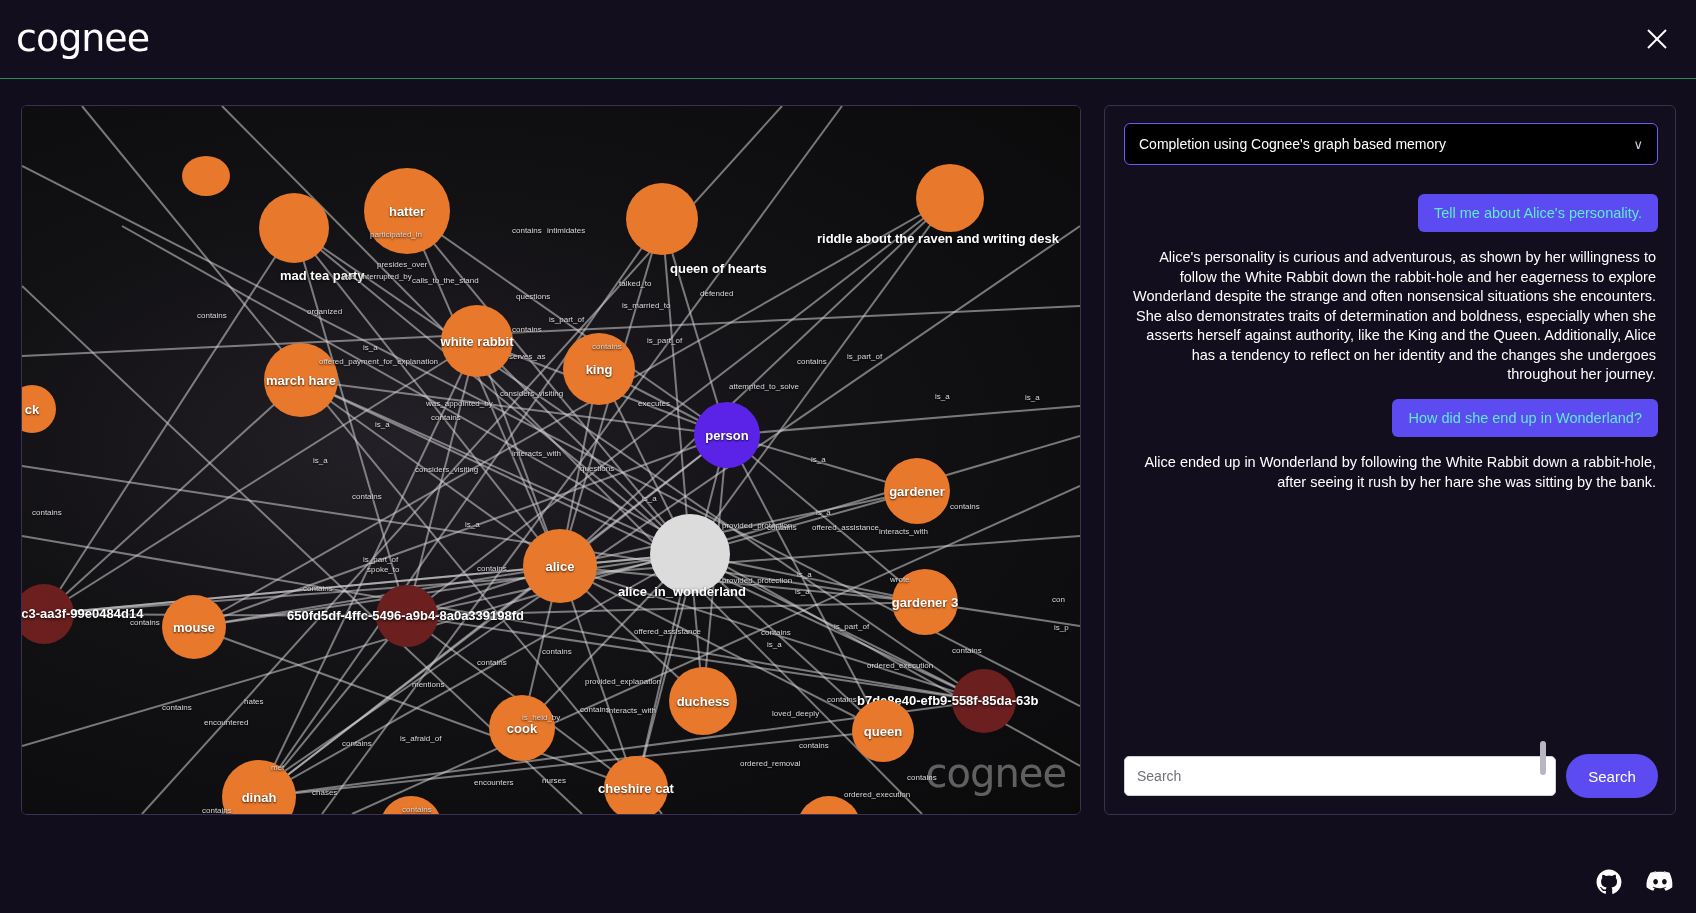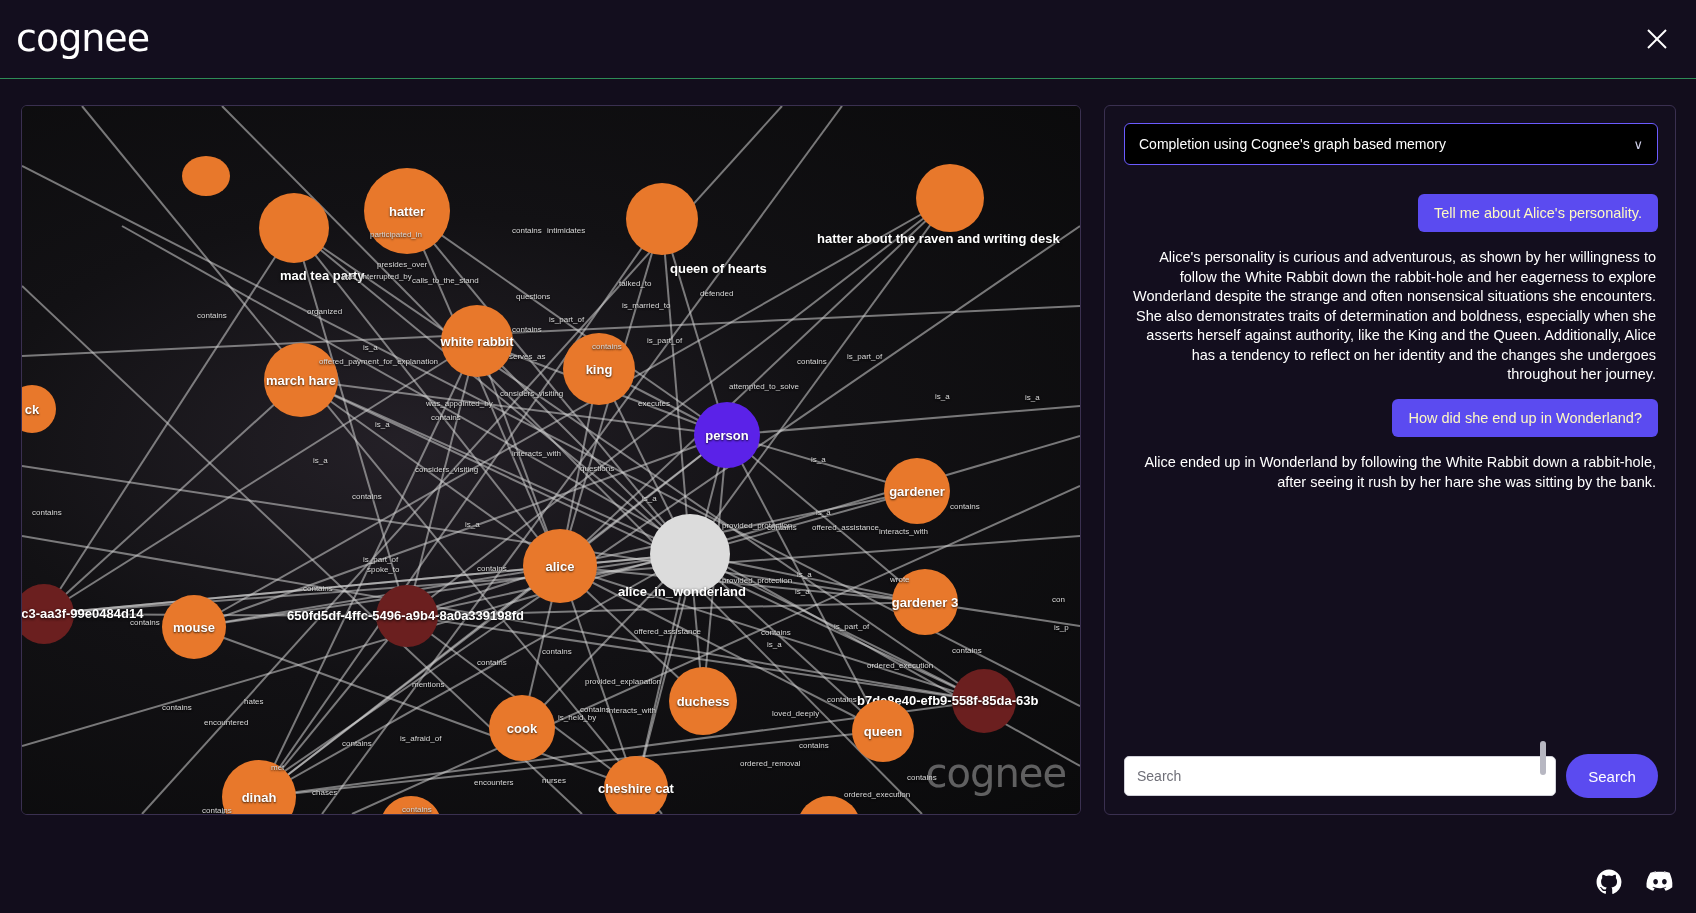--- a/index.html
+++ b/index.html
@@ -127,21 +127,21 @@
     font-size: 13px;
   }
   .messages {
     position: absolute;
     left: 19px; top: 74px;
     width: 534px; height: 570px;
     overflow: hidden;
   }
   .msg-user {
     background: #5b4bf0;
-    color: #fef9c3;
+    color: #5eead4;
     font-size: 14.5px;
     border-radius: 6px;
     padding: 11px 16px;
     margin: 14px 0 0 auto;
     width: max-content;
     max-width: 100%;
     text-align: right;
   }
   .msg-bot {
     color: #ffffff;
@@ -305,21 +305,21 @@
       </svg>
 
       <div class="node orange" style="left:342px;top:62px;width:86px;height:86px;">
           <span>hatter</span>
         </div>
       <div class="node orange" style="left:237px;top:87px;width:70px;height:70px;"></div>
       <div class="node-label-out" style="left:258px;top:162px;">mad tea party</div>
       <div class="node orange" style="left:604px;top:77px;width:72px;height:72px;"></div>
       <div class="node-label-out" style="left:648px;top:155px;">queen of hearts</div>
       <div class="node orange" style="left:894px;top:58px;width:68px;height:68px;"></div>
-      <div class="node-label-out" style="left:795px;top:125px;">hatter about the raven and writing desk</div>
+      <div class="node-label-out" style="left:795px;top:125px;">riddle about the raven and writing desk</div>
       <div class="node orange" style="left:419px;top:199px;width:72px;height:72px;">
           <span>white rabbit</span>
         </div>
       <div class="node orange" style="left:242px;top:237px;width:74px;height:74px;">
           <span>march hare</span>
         </div>
       <div class="node orange" style="left:541px;top:227px;width:72px;height:72px;">
           <span>king</span>
         </div>
       <div class="node purple" style="left:672px;top:296px;width:66px;height:66px;">
@@ -432,21 +432,21 @@
       <div class="edge-label" style="left:930px;top:540px;">contains</div>
       <div class="edge-label" style="left:390px;top:574px;">mentions</div>
       <div class="edge-label" style="left:563px;top:571px;">provided_explanation</div>
       <div class="edge-label" style="left:558px;top:599px;">contains</div>
       <div class="edge-label" style="left:585px;top:600px;">interacts_with</div>
       <div class="edge-label" style="left:750px;top:603px;">loved_deeply</div>
       <div class="edge-label" style="left:805px;top:589px;">contains</div>
       <div class="edge-label" style="left:140px;top:597px;">contains</div>
       <div class="edge-label" style="left:222px;top:591px;">hates</div>
       <div class="edge-label" style="left:182px;top:612px;">encountered</div>
-      <div class="edge-label" style="left:500px;top:607px;margin-left:36px;">is_held_by</div>
+      <div class="edge-label" style="left:500px;top:607px;">is_held_by</div>
       <div class="edge-label" style="left:378px;top:628px;">is_afraid_of</div>
       <div class="edge-label" style="left:777px;top:635px;">contains</div>
       <div class="edge-label" style="left:320px;top:633px;">contains</div>
       <div class="edge-label" style="left:718px;top:653px;">ordered_removal</div>
       <div class="edge-label" style="left:249px;top:657px;">met</div>
       <div class="edge-label" style="left:520px;top:670px;">nurses</div>
       <div class="edge-label" style="left:452px;top:672px;">encounters</div>
       <div class="edge-label" style="left:885px;top:667px;">contains</div>
       <div class="edge-label" style="left:822px;top:684px;">ordered_execution</div>
       <div class="edge-label" style="left:380px;top:699px;">contains</div>

